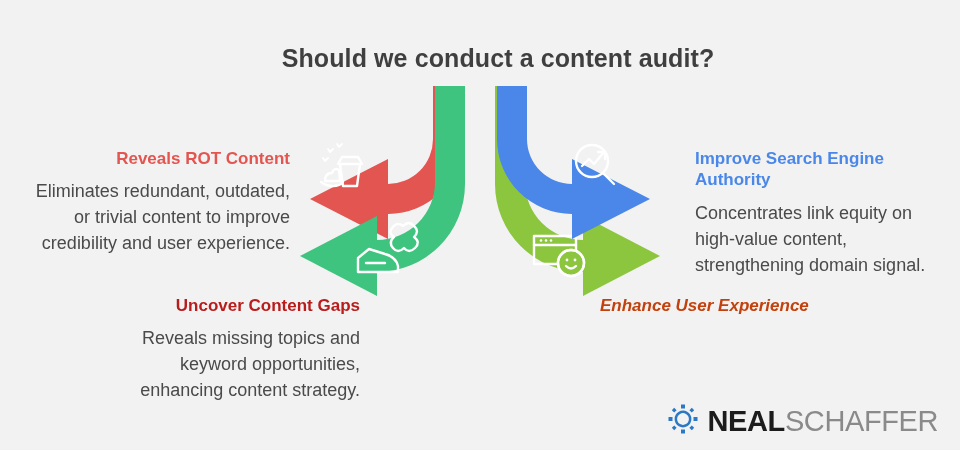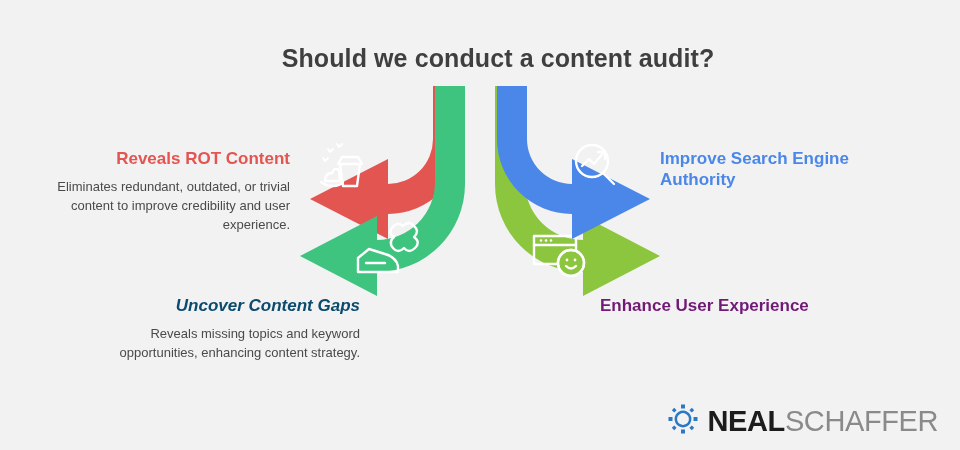--- a/index.html
+++ b/index.html
@@ -36,39 +36,39 @@
 
   
   .block { position:absolute; }
   .block .heading {
     font-size:17px;
     font-weight:bold;
     line-height:1.25;
     margin-bottom:9px;
   }
   .block .body {
-    font-size:13px;
+    font-size:18px;
     line-height:1.45;
     color:#4a4a4a;
   }
 
   .align-right { text-align:right; }
   .align-left  { text-align:left; }
 
   #block-rot        { left:30px;  top:148px; width:260px; }
   #block-rot .heading { color:#e35550; }
 
-  #block-search     { left:660px; top:148px; width:255px; }
+  #block-search     { left:695px; top:148px; width:255px; }
   #block-search .heading { color:#4a87e8; }
 
   #block-gaps       { left:100px; top:295px; width:260px; }
-  #block-gaps .heading { color:#0c4a6e;font-style:italic; }
+  #block-gaps .heading { color:#b91c1c; }
 
   #block-ux         { left:600px; top:295px; width:265px; }
-  #block-ux .heading { color:#701a75; }
+  #block-ux .heading { color:#c2410c;font-style:italic; }
 
   
   #logo {
     position:absolute;
     right:22px; bottom:12px;
     display:flex;
     align-items:center;
     gap:10px;
   }
   #logo .mark { display:block; }
@@ -195,20 +195,21 @@
     </svg>
   </div>
 
   <div class="block align-right" id="block-rot">
     <div class="heading">Reveals ROT Content</div>
     <div class="body">Eliminates redundant, outdated, or trivial content to improve credibility and user experience.</div>
   </div>
 
   <div class="block align-left" id="block-search">
     <div class="heading">Improve Search Engine Authority</div>
+    <div class="body">Concentrates link equity on high-value content, strengthening domain signal.</div>
   </div>
 
   <div class="block align-right" id="block-gaps">
     <div class="heading">Uncover Content Gaps</div>
     <div class="body">Reveals missing topics and keyword opportunities, enhancing content strategy.</div>
   </div>
 
   <div class="block align-left" id="block-ux">
     <div class="heading">Enhance User Experience</div>
   </div>

